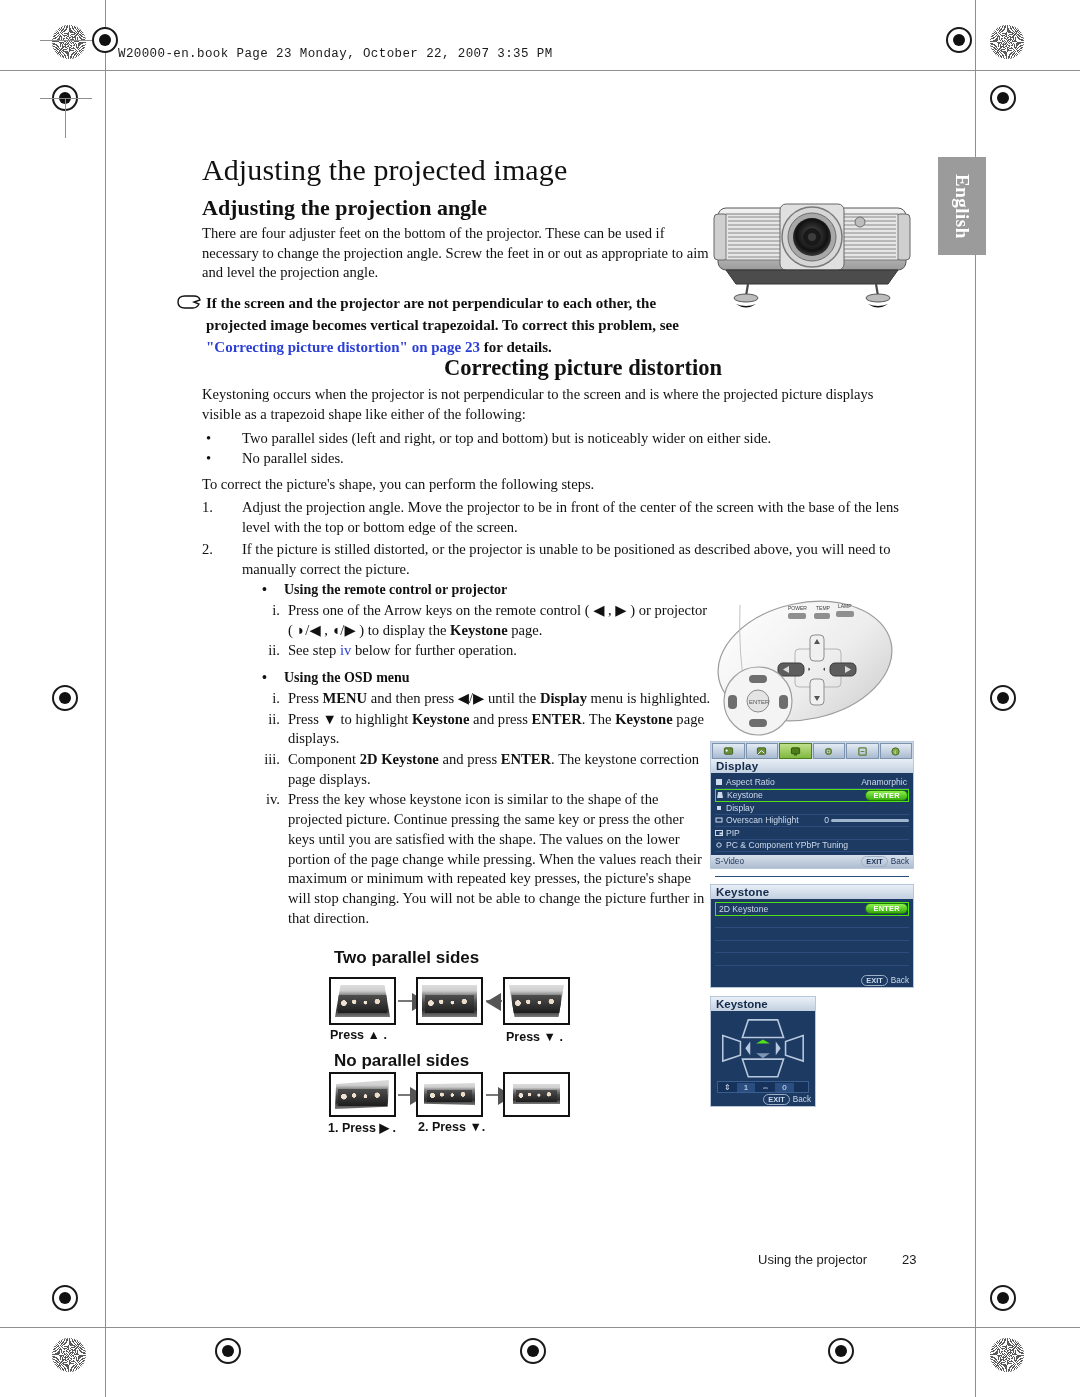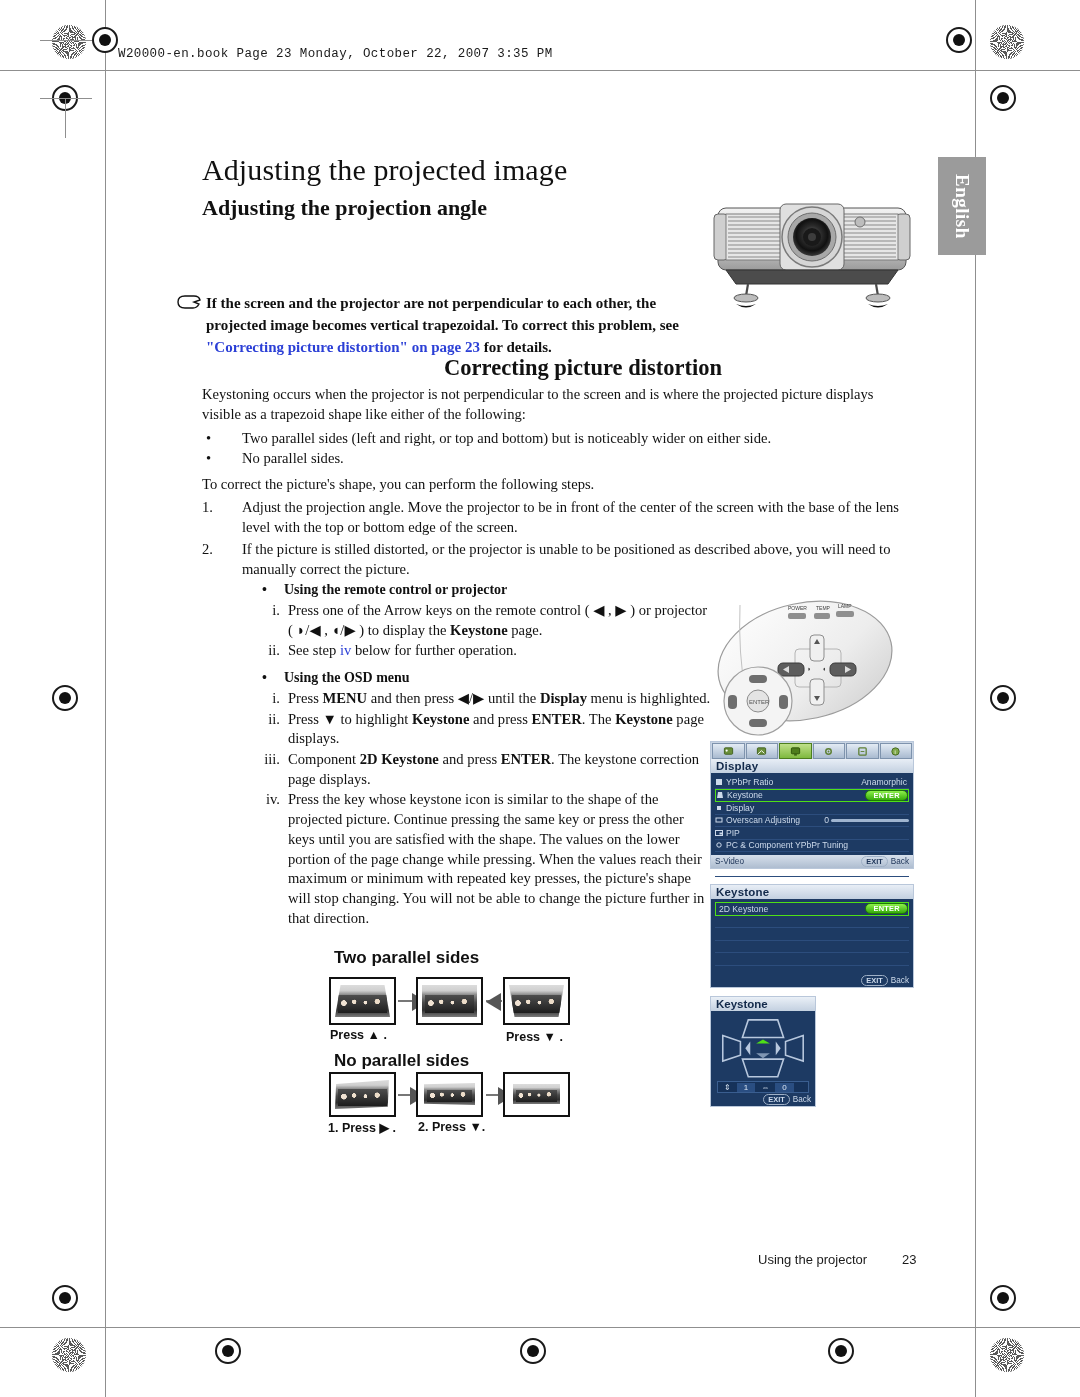--- a/index.html
+++ b/index.html
@@ -248,20 +248,21 @@
   <div class="croplineV" style="left:65px; top:98px; height:40px;"></div>
 
   <div class="runhead">W20000-en.book  Page 23  Monday, October 22, 2007  3:35 PM</div>
 
   <div class="langtab">
     <span>English</span>
   </div>
 
   <h1 class="title">Adjusting the projected image</h1>
   <h2 class="sub">Adjusting the projection angle</h2>
+  <p class="body para1">There are four adjuster feet on the bottom of the projector. These can be used if necessary to change the projection angle. Screw the feet in or out as appropriate to aim and level the projection angle.</p>
 
   <svg class="illo" style="position:absolute; left:712px; top:196px;" width="200" height="112" viewBox="0 0 200 112">
     <defs>
       <linearGradient id="gbody" x1="0" y1="0" x2="0" y2="1">
         <stop offset="0%" stop-color="#f2f2f2"></stop>
           <stop offset="55%" stop-color="#d0d0d0"></stop>
         <stop offset="100%" stop-color="#9b9b9b"></stop>
       </linearGradient>
       <radialGradient id="glens" cx="50%" cy="45%" r="55%">
         <stop offset="0%" stop-color="#6a6a6a"></stop>
@@ -539,21 +540,21 @@
 
     <div class="osd-title">Display</div>
 
     <div class="osd-body">
       <div class="osd-row">
         <span class="ic">
           <svg width="8" height="8" viewBox="0 0 8 8">
               <rect x="1" y="1" width="6" height="6" fill="#cddaeb"></rect>
             </svg>
         </span>
-        <span class="lb">YPbPr Ratio</span>
+        <span class="lb">Aspect Ratio</span>
         <span class="vl">Anamorphic</span>
       </div>
 
       <div class="osd-row sel">
         <span class="ic">
           <svg width="8" height="8" viewBox="0 0 8 8">
               <polygon points="2,1 6,1 7,7 1,7" fill="#cddaeb"></polygon>
             </svg>
         </span>
         <span class="lb">Keystone</span>
@@ -569,21 +570,21 @@
         <span class="lb">Display</span>
         <span class="vl"></span>
       </div>
 
       <div class="osd-row">
         <span class="ic">
           <svg width="8" height="8" viewBox="0 0 8 8">
               <rect x="1" y="2" width="6" height="4" fill="none" stroke="#cddaeb"></rect>
             </svg>
         </span>
-        <span class="lb">Overscan Adjusting</span>
+        <span class="lb">Overscan Highlight</span>
         <span class="vl" style="width:26px;">0</span>
         <span class="slider" style="width:78px;"></span>
       </div>
 
       <div class="osd-row">
         <span class="ic">
           <svg width="8" height="8" viewBox="0 0 8 8">
               <rect x="0.5" y="1.5" width="7" height="5" fill="none" stroke="#cddaeb"></rect>
               <rect x="4.5" y="3.5" width="2.5" height="2" fill="#cddaeb"></rect>
             </svg>

